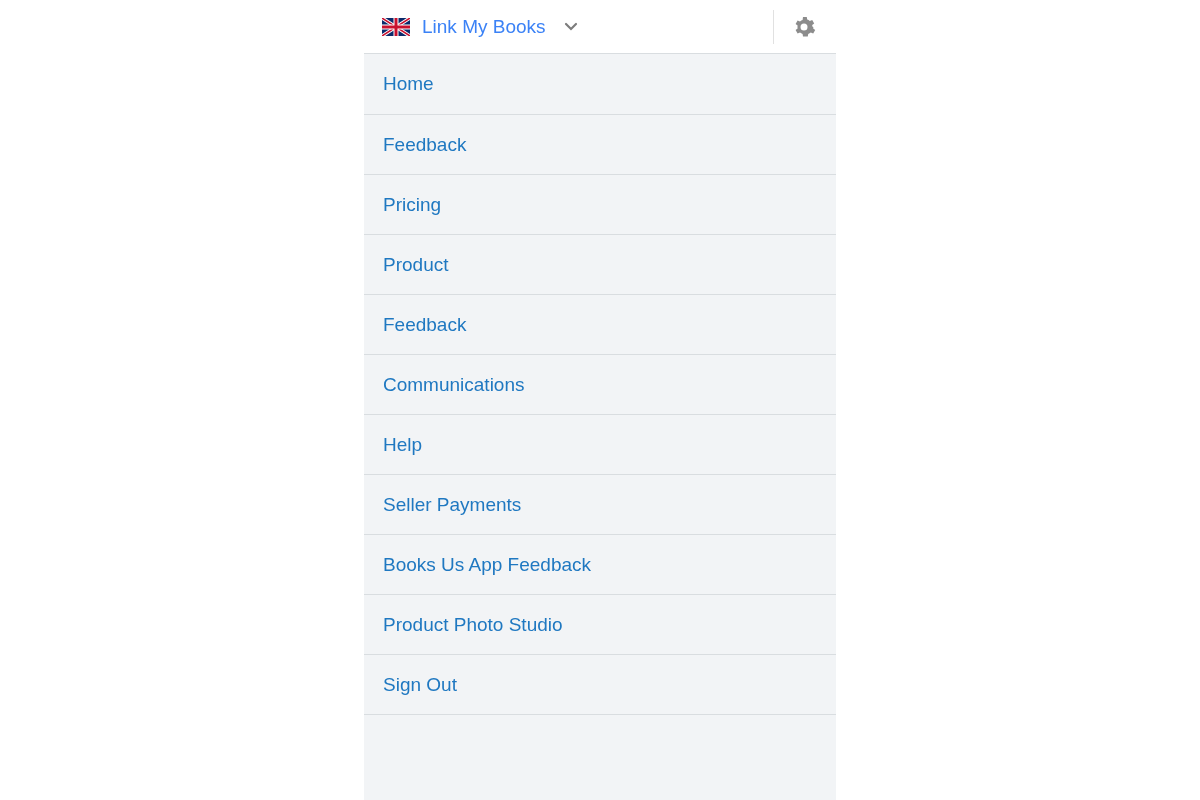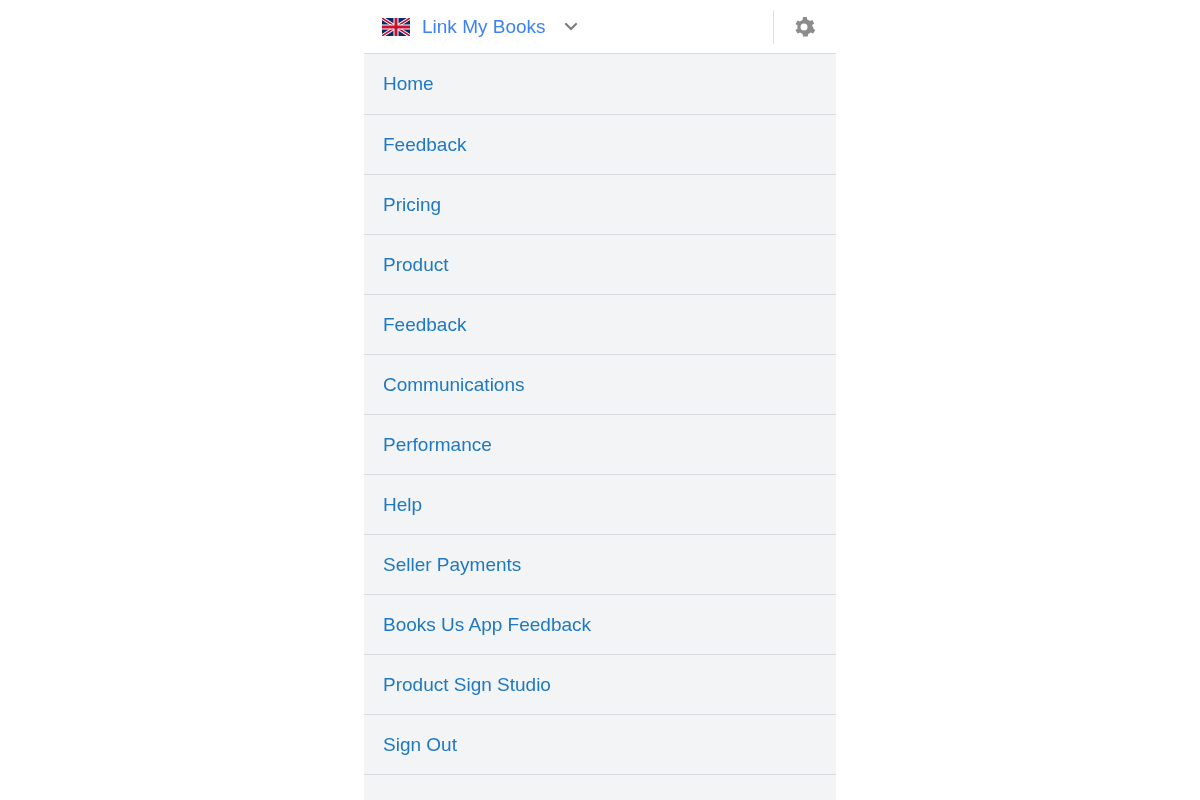--- a/index.html
+++ b/index.html
@@ -163,33 +163,30 @@
       <div class="nav-item">
           <span>Product</span>
         </div>
       <div class="nav-item">
           <span>Feedback</span>
         </div>
       <div class="nav-item">
           <span>Communications</span>
         </div>
       <div class="nav-item">
-          <span>Performance</span>
-        </div>
-      <div class="nav-item">
           <span>Help</span>
         </div>
       <div class="nav-item">
           <span>Seller Payments</span>
         </div>
       <div class="nav-item">
           <span>Books Us App Feedback</span>
         </div>
       <div class="nav-item">
-          <span>Product Sign Studio</span>
+          <span>Product Photo Studio</span>
         </div>
       <div class="nav-item">
           <span>Sign Out</span>
         </div>
     </div>
 
   </div>
 
 </div>
 

